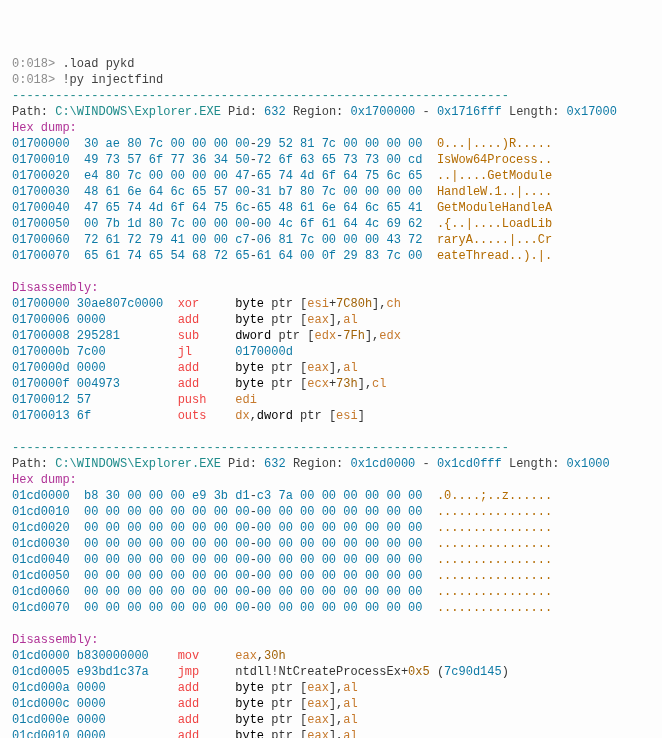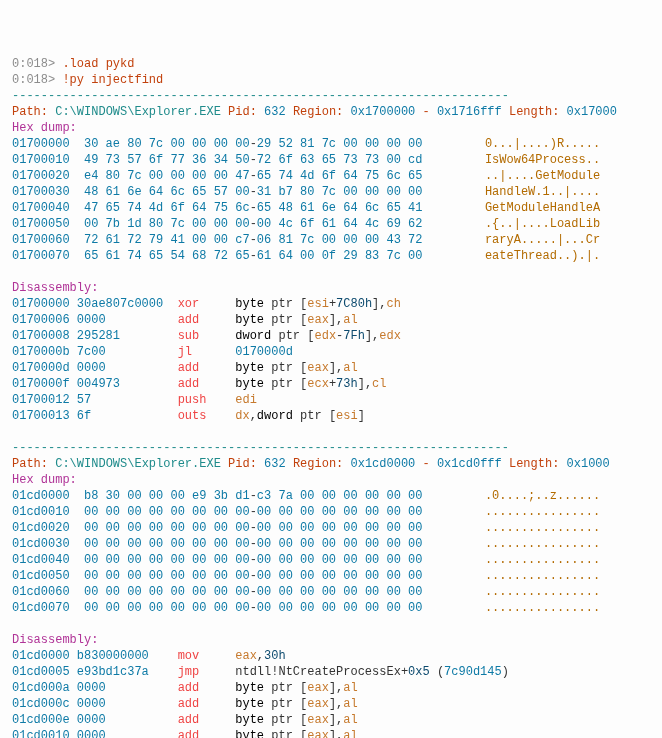--- a/index.html
+++ b/index.html
@@ -6,29 +6,29 @@
     margin: 0;
     padding: 8px 12px;
     font-family: Consolas, Menlo, "Courier New", monospace;
     font-size: 12px;
     line-height: 16px;
     background: #fdfdfd;
     color: #333;
     white-space: pre;
   }
   .gray { color:#8c8c8c;text-align:center; }
-  .blue { color:#c2410c;margin-top:48px; }
+  .blue { color:#404040;margin-top:48px; }
   .teal { color:#1f8b8b; }
   .num  { color:#0e7aa6; }
   .mag  { color:#b03397; }
   .wine { color:#ef4444; }
   .olive{ color:#000000; }
   .orange{ color:#c6792c;margin-top:36px; }
-  .red  { color:#0c4a6e; }
-  .str  { color:#b36b00;margin-left:48px; }
+  .red  { color:#a16207; }
+  .str  { color:#b36b00; }
   .dk   { color:#333; }
 </style>
 </head>
 <body>
 
 
 <div id="out"><div><span class="gray">0:018&gt;</span><span class="blue"> .load pykd</span></div><div><span class="gray">0:018&gt;</span><span class="blue"> !py injectfind</span></div><div><span class="teal">---------------------------------------------------------------------</span></div><div><span class="blue">Path: </span><span class="teal">C:\WINDOWS\Explorer.EXE</span><span class="blue"> Pid: </span><span class="num">632</span><span class="blue"> Region: </span><span class="num">0x1700000</span><span class="blue"> - </span><span class="num">0x1716fff</span><span class="blue"> Length: </span><span class="num">0x17000</span></div><div><span class="mag">Hex dump:</span></div><div><span class="num">01700000</span><span class="dk">  </span><span class="num">30 ae 80 7c 00 00 00 00</span><span class="dk">-</span><span class="num">29 52 81 7c 00 00 00 00</span><span class="str">  0...|....)R.....</span></div><div><span class="num">01700010</span><span class="dk">  </span><span class="num">49 73 57 6f 77 36 34 50</span><span class="dk">-</span><span class="num">72 6f 63 65 73 73 00 cd</span><span class="str">  IsWow64Process..</span></div><div><span class="num">01700020</span><span class="dk">  </span><span class="num">e4 80 7c 00 00 00 00 47</span><span class="dk">-</span><span class="num">65 74 4d 6f 64 75 6c 65</span><span class="str">  ..|....GetModule</span></div><div><span class="num">01700030</span><span class="dk">  </span><span class="num">48 61 6e 64 6c 65 57 00</span><span class="dk">-</span><span class="num">31 b7 80 7c 00 00 00 00</span><span class="str">  HandleW.1..|....</span></div><div><span class="num">01700040</span><span class="dk">  </span><span class="num">47 65 74 4d 6f 64 75 6c</span><span class="dk">-</span><span class="num">65 48 61 6e 64 6c 65 41</span><span class="str">  GetModuleHandleA</span></div><div><span class="num">01700050</span><span class="dk">  </span><span class="num">00 7b 1d 80 7c 00 00 00</span><span class="dk">-</span><span class="num">00 4c 6f 61 64 4c 69 62</span><span class="str">  .{..|....LoadLib</span></div><div><span class="num">01700060</span><span class="dk">  </span><span class="num">72 61 72 79 41 00 00 c7</span><span class="dk">-</span><span class="num">06 81 7c 00 00 00 43 72</span><span class="str">  raryA.....|...Cr</span></div><div><span class="num">01700070</span><span class="dk">  </span><span class="num">65 61 74 65 54 68 72 65</span><span class="dk">-</span><span class="num">61 64 00 0f 29 83 7c 00</span><span class="str">  eateThread..).|.</span></div><div>&nbsp;</div><div><span class="mag">Disassembly:</span></div><div><span class="num">01700000 </span><span class="num">30ae807c0000  </span><span class="wine">xor     </span><span class="olive">byte</span><span class="dk"> ptr [</span><span class="orange">esi</span><span class="dk">+</span><span class="red">7C80h</span><span class="dk">],</span><span class="orange">ch</span></div><div><span class="num">01700006 </span><span class="num">0000          </span><span class="wine">add     </span><span class="olive">byte</span><span class="dk"> ptr [</span><span class="orange">eax</span><span class="dk">],</span><span class="orange">al</span></div><div><span class="num">01700008 </span><span class="num">295281        </span><span class="wine">sub     </span><span class="olive">dword</span><span class="dk"> ptr [</span><span class="orange">edx</span><span class="dk">-</span><span class="red">7Fh</span><span class="dk">],</span><span class="orange">edx</span></div><div><span class="num">0170000b </span><span class="num">7c00          </span><span class="wine">jl      </span><span class="num">0170000d</span></div><div><span class="num">0170000d </span><span class="num">0000          </span><span class="wine">add     </span><span class="olive">byte</span><span class="dk"> ptr [</span><span class="orange">eax</span><span class="dk">],</span><span class="orange">al</span></div><div><span class="num">0170000f </span><span class="num">004973        </span><span class="wine">add     </span><span class="olive">byte</span><span class="dk"> ptr [</span><span class="orange">ecx</span><span class="dk">+</span><span class="red">73h</span><span class="dk">],</span><span class="orange">cl</span></div><div><span class="num">01700012 </span><span class="num">57            </span><span class="wine">push    </span><span class="orange">edi</span></div><div><span class="num">01700013 </span><span class="num">6f            </span><span class="wine">outs    </span><span class="orange">dx</span><span class="dk">,</span><span class="olive">dword</span><span class="dk"> ptr [</span><span class="orange">esi</span><span class="dk">]</span></div><div>&nbsp;</div><div><span class="teal">---------------------------------------------------------------------</span></div><div><span class="blue">Path: </span><span class="teal">C:\WINDOWS\Explorer.EXE</span><span class="blue"> Pid: </span><span class="num">632</span><span class="blue"> Region: </span><span class="num">0x1cd0000</span><span class="blue"> - </span><span class="num">0x1cd0fff</span><span class="blue"> Length: </span><span class="num">0x1000</span></div><div><span class="mag">Hex dump:</span></div><div><span class="num">01cd0000</span><span class="dk">  </span><span class="num">b8 30 00 00 00 e9 3b d1</span><span class="dk">-</span><span class="num">c3 7a 00 00 00 00 00 00</span><span class="str">  .0....;..z......</span></div><div><span class="num">01cd0010</span><span class="dk">  </span><span class="num">00 00 00 00 00 00 00 00</span><span class="dk">-</span><span class="num">00 00 00 00 00 00 00 00</span><span class="str">  ................</span></div><div><span class="num">01cd0020</span><span class="dk">  </span><span class="num">00 00 00 00 00 00 00 00</span><span class="dk">-</span><span class="num">00 00 00 00 00 00 00 00</span><span class="str">  ................</span></div><div><span class="num">01cd0030</span><span class="dk">  </span><span class="num">00 00 00 00 00 00 00 00</span><span class="dk">-</span><span class="num">00 00 00 00 00 00 00 00</span><span class="str">  ................</span></div><div><span class="num">01cd0040</span><span class="dk">  </span><span class="num">00 00 00 00 00 00 00 00</span><span class="dk">-</span><span class="num">00 00 00 00 00 00 00 00</span><span class="str">  ................</span></div><div><span class="num">01cd0050</span><span class="dk">  </span><span class="num">00 00 00 00 00 00 00 00</span><span class="dk">-</span><span class="num">00 00 00 00 00 00 00 00</span><span class="str">  ................</span></div><div><span class="num">01cd0060</span><span class="dk">  </span><span class="num">00 00 00 00 00 00 00 00</span><span class="dk">-</span><span class="num">00 00 00 00 00 00 00 00</span><span class="str">  ................</span></div><div><span class="num">01cd0070</span><span class="dk">  </span><span class="num">00 00 00 00 00 00 00 00</span><span class="dk">-</span><span class="num">00 00 00 00 00 00 00 00</span><span class="str">  ................</span></div><div>&nbsp;</div><div><span class="mag">Disassembly:</span></div><div><span class="num">01cd0000 </span><span class="num">b830000000    </span><span class="wine">mov     </span><span class="orange">eax</span><span class="dk">,</span><span class="red">30h</span></div><div><span class="num">01cd0005 </span><span class="num">e93bd1c37a    </span><span class="wine">jmp     </span><span class="dk">ntdll!NtCreateProcessEx+</span><span class="red">0x5</span><span class="dk"> (</span><span class="num">7c90d145</span><span class="dk">)</span></div><div><span class="num">01cd000a </span><span class="num">0000          </span><span class="wine">add     </span><span class="olive">byte</span><span class="dk"> ptr [</span><span class="orange">eax</span><span class="dk">],</span><span class="orange">al</span></div><div><span class="num">01cd000c </span><span class="num">0000          </span><span class="wine">add     </span><span class="olive">byte</span><span class="dk"> ptr [</span><span class="orange">eax</span><span class="dk">],</span><span class="orange">al</span></div><div><span class="num">01cd000e </span><span class="num">0000          </span><span class="wine">add     </span><span class="olive">byte</span><span class="dk"> ptr [</span><span class="orange">eax</span><span class="dk">],</span><span class="orange">al</span></div><div><span class="num">01cd0010 </span><span class="num">0000          </span><span class="wine">add     </span><span class="olive">byte</span><span class="dk"> ptr [</span><span class="orange">eax</span><span class="dk">],</span><span class="orange">al</span></div></div>
 
 
 

